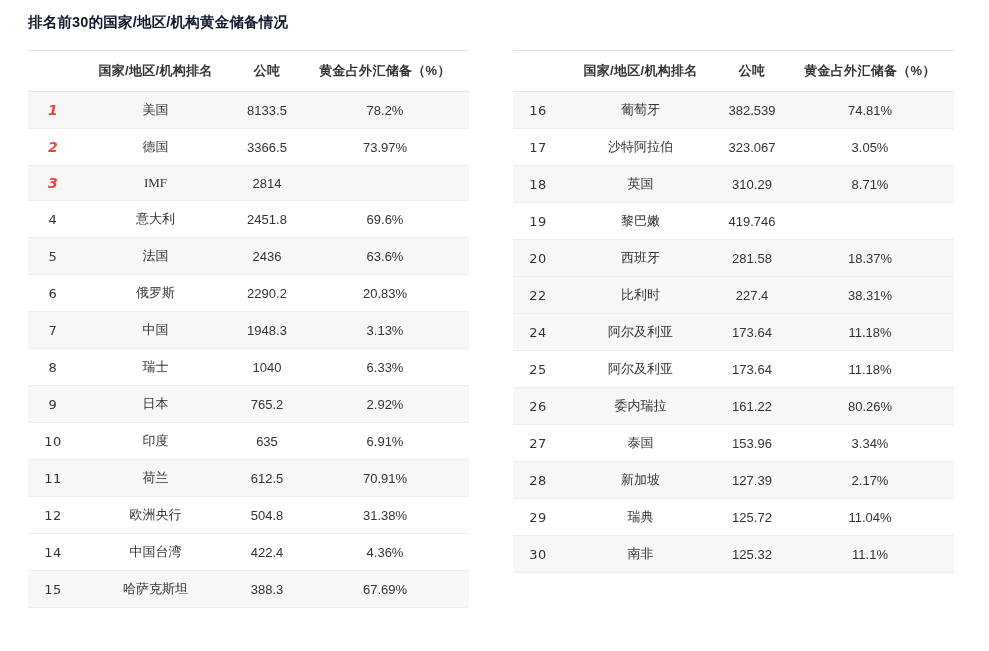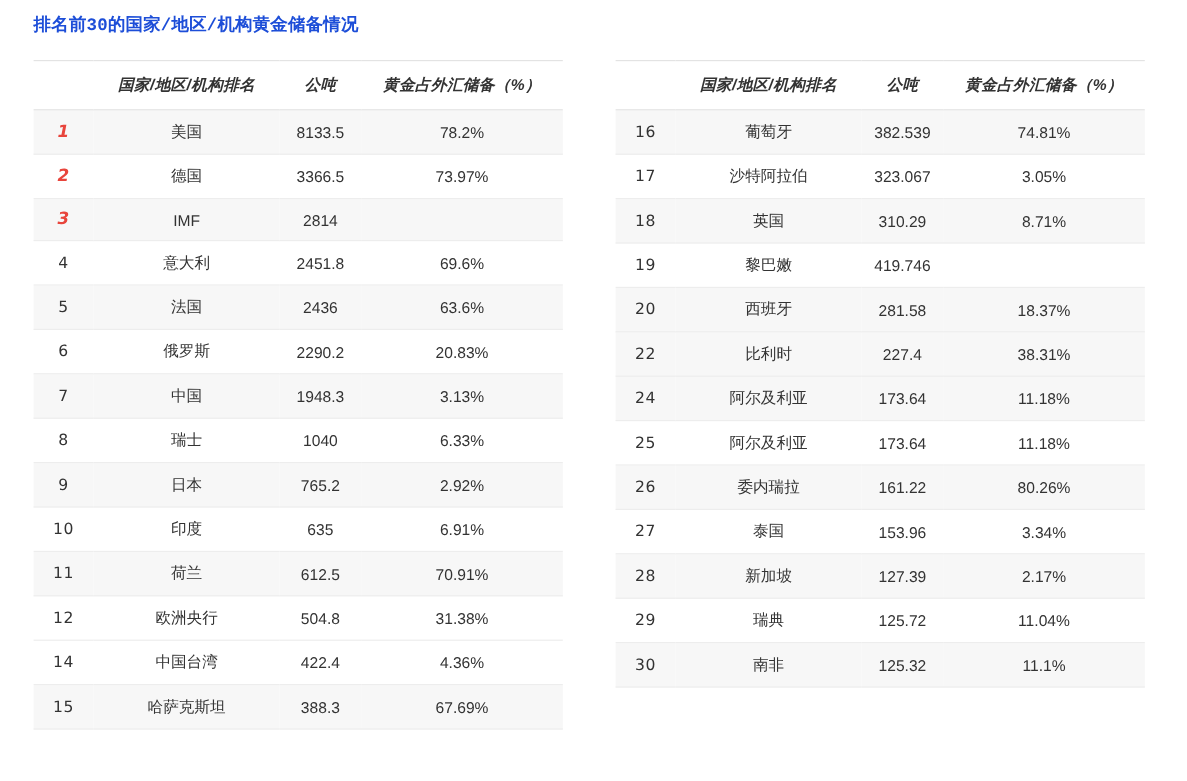--- a/index.html
+++ b/index.html
@@ -17,25 +17,24 @@
   .page {
     position: relative;
     width: 989px;
     height: 651px;
     box-sizing: border-box;
     padding: 12px 0 0 0;
   }
   .page-title {
     font-size: 14.5px;
     font-weight: bold;
-    color: #1d4ed8;
+    color: #0f172a;
     padding: 0 0 0 28px;
     line-height: 20px;
     letter-spacing: 0.2px;
-    font-family: Liberation Mono, monospace;
   }
   .tables {
     display: flex;
     flex-direction: row;
     align-items: flex-start;
     margin-top: 18px;
   }
   .table-wrap {
     position: relative;
   }
@@ -53,21 +52,20 @@
   table.gold th {
     font-weight: bold;
     font-size: 13px;
     color: #333333;
     background: #ffffff;
     border-top: 1px solid #e3e3e3;
     border-bottom: 1px solid #e3e3e3;
     padding: 11px 4px;
     text-align: center;
     letter-spacing: 0.3px;
-    font-style: italic;
   }
   table.gold td {
     border-bottom: 1px solid #ededed;
     padding: 9px 4px;
     text-align: center;
     color: #333333;
     font-size: 13px;
     height: 16px;
   }
   tr.odd td {
@@ -95,20 +93,21 @@
     letter-spacing: 0.5px;
   }
   .rank-cell.top {
     color: #e8453c;
     font-weight: bold;
     font-style: italic;
     font-size: 14px;
   }
   .name-cell {
     color: #333333;
+    font-family: Liberation Serif, serif;
   }
   .num-cell {
     color: #333333;
   }
   .table-wrap::after {
     content: "";
     position: absolute;
     left: 0;
     right: 0;
     bottom: 0;

